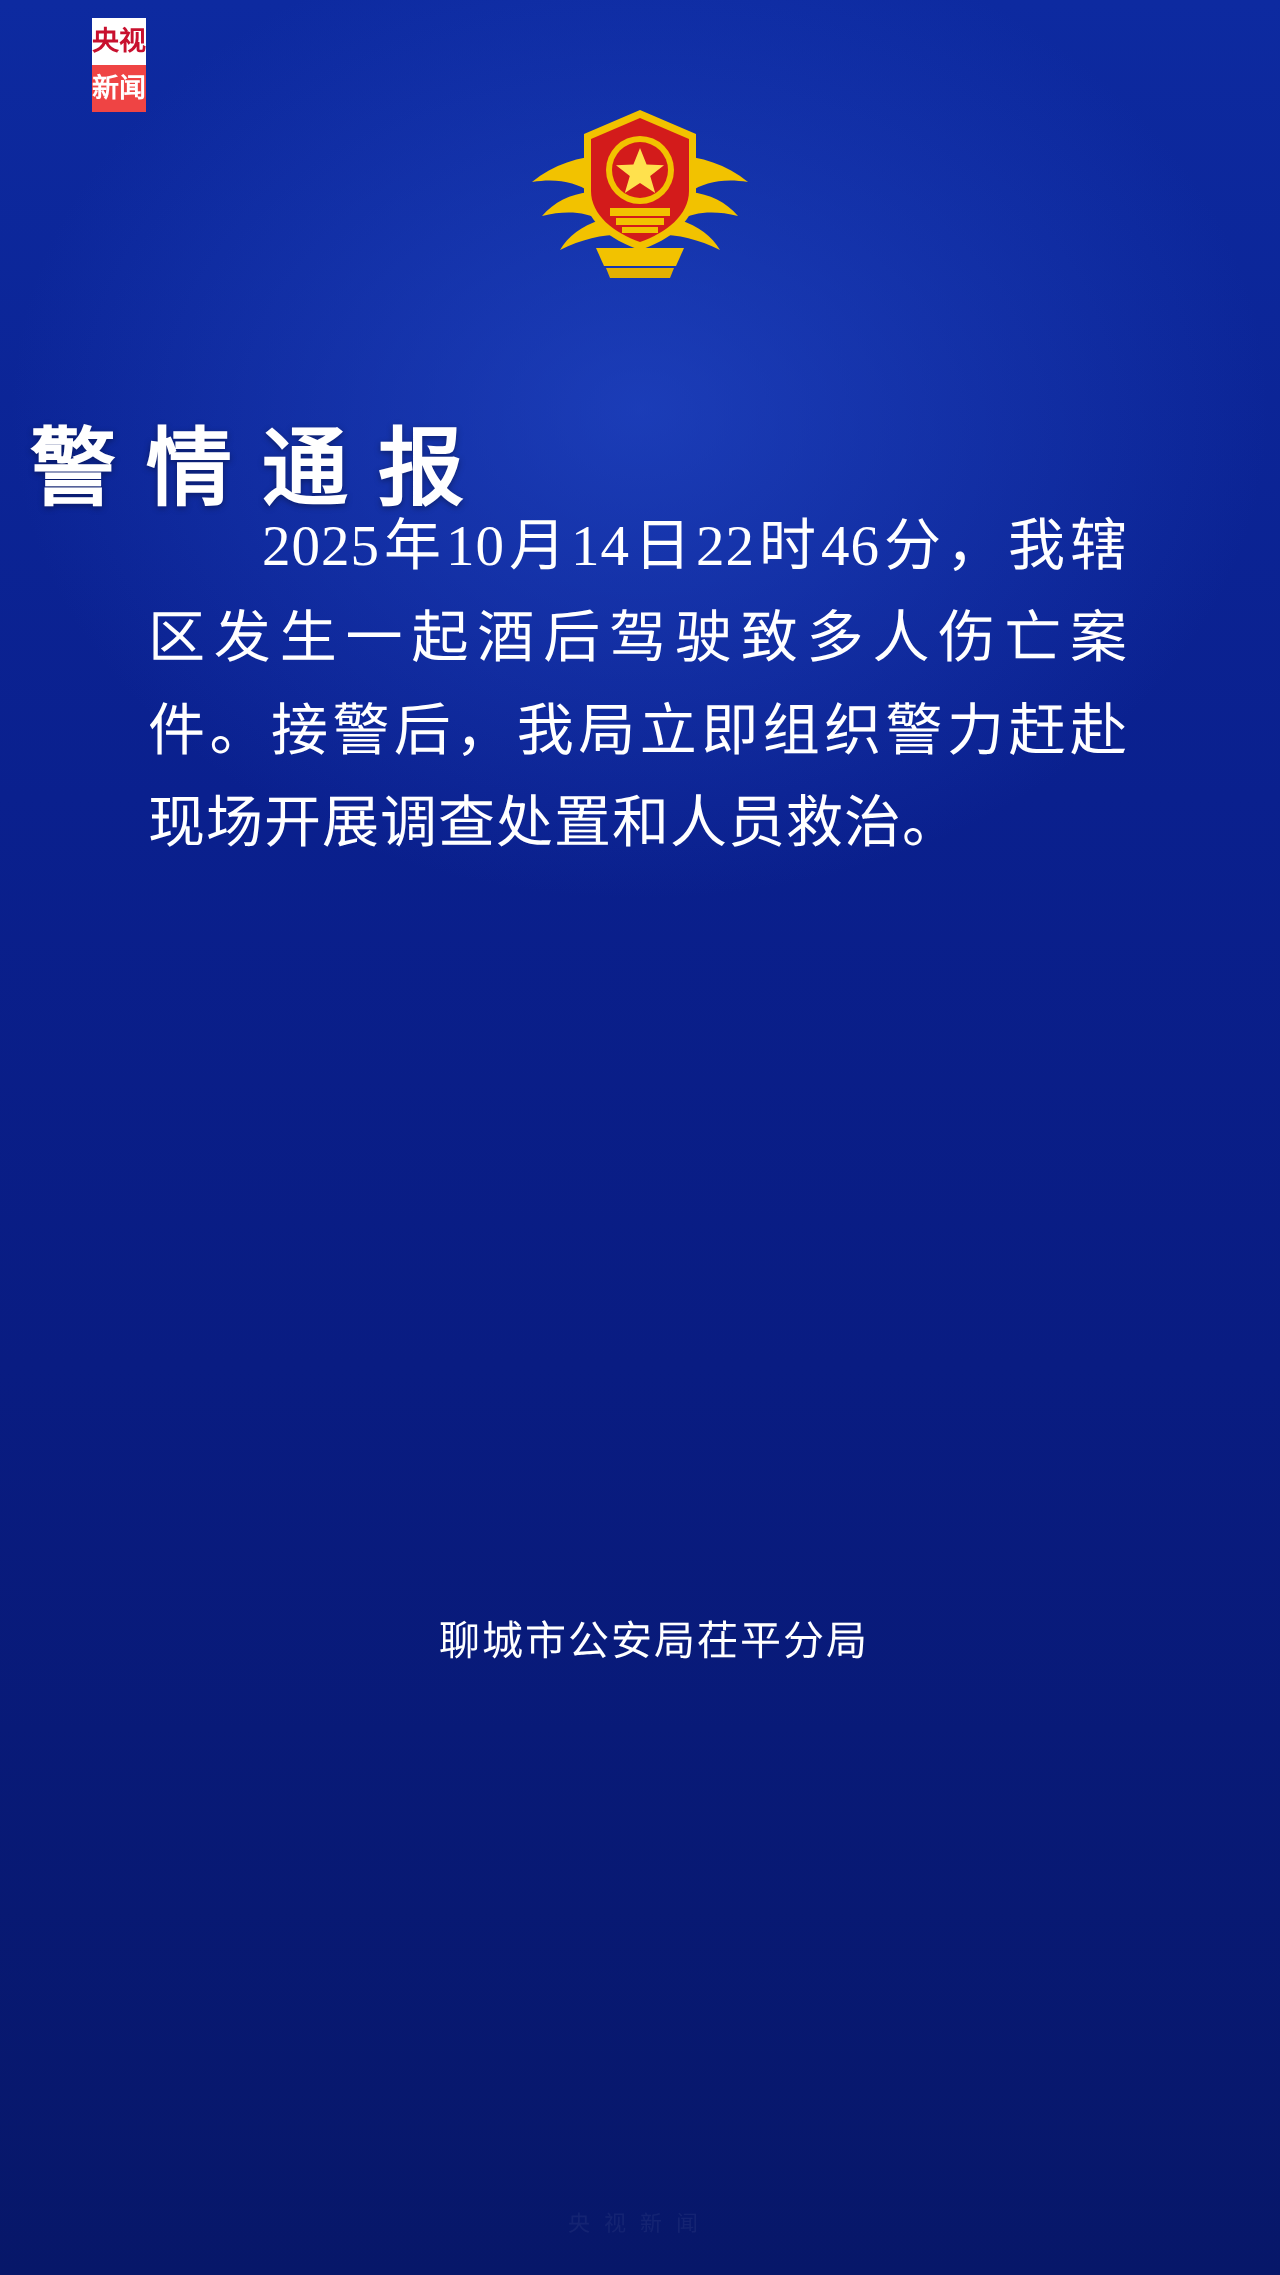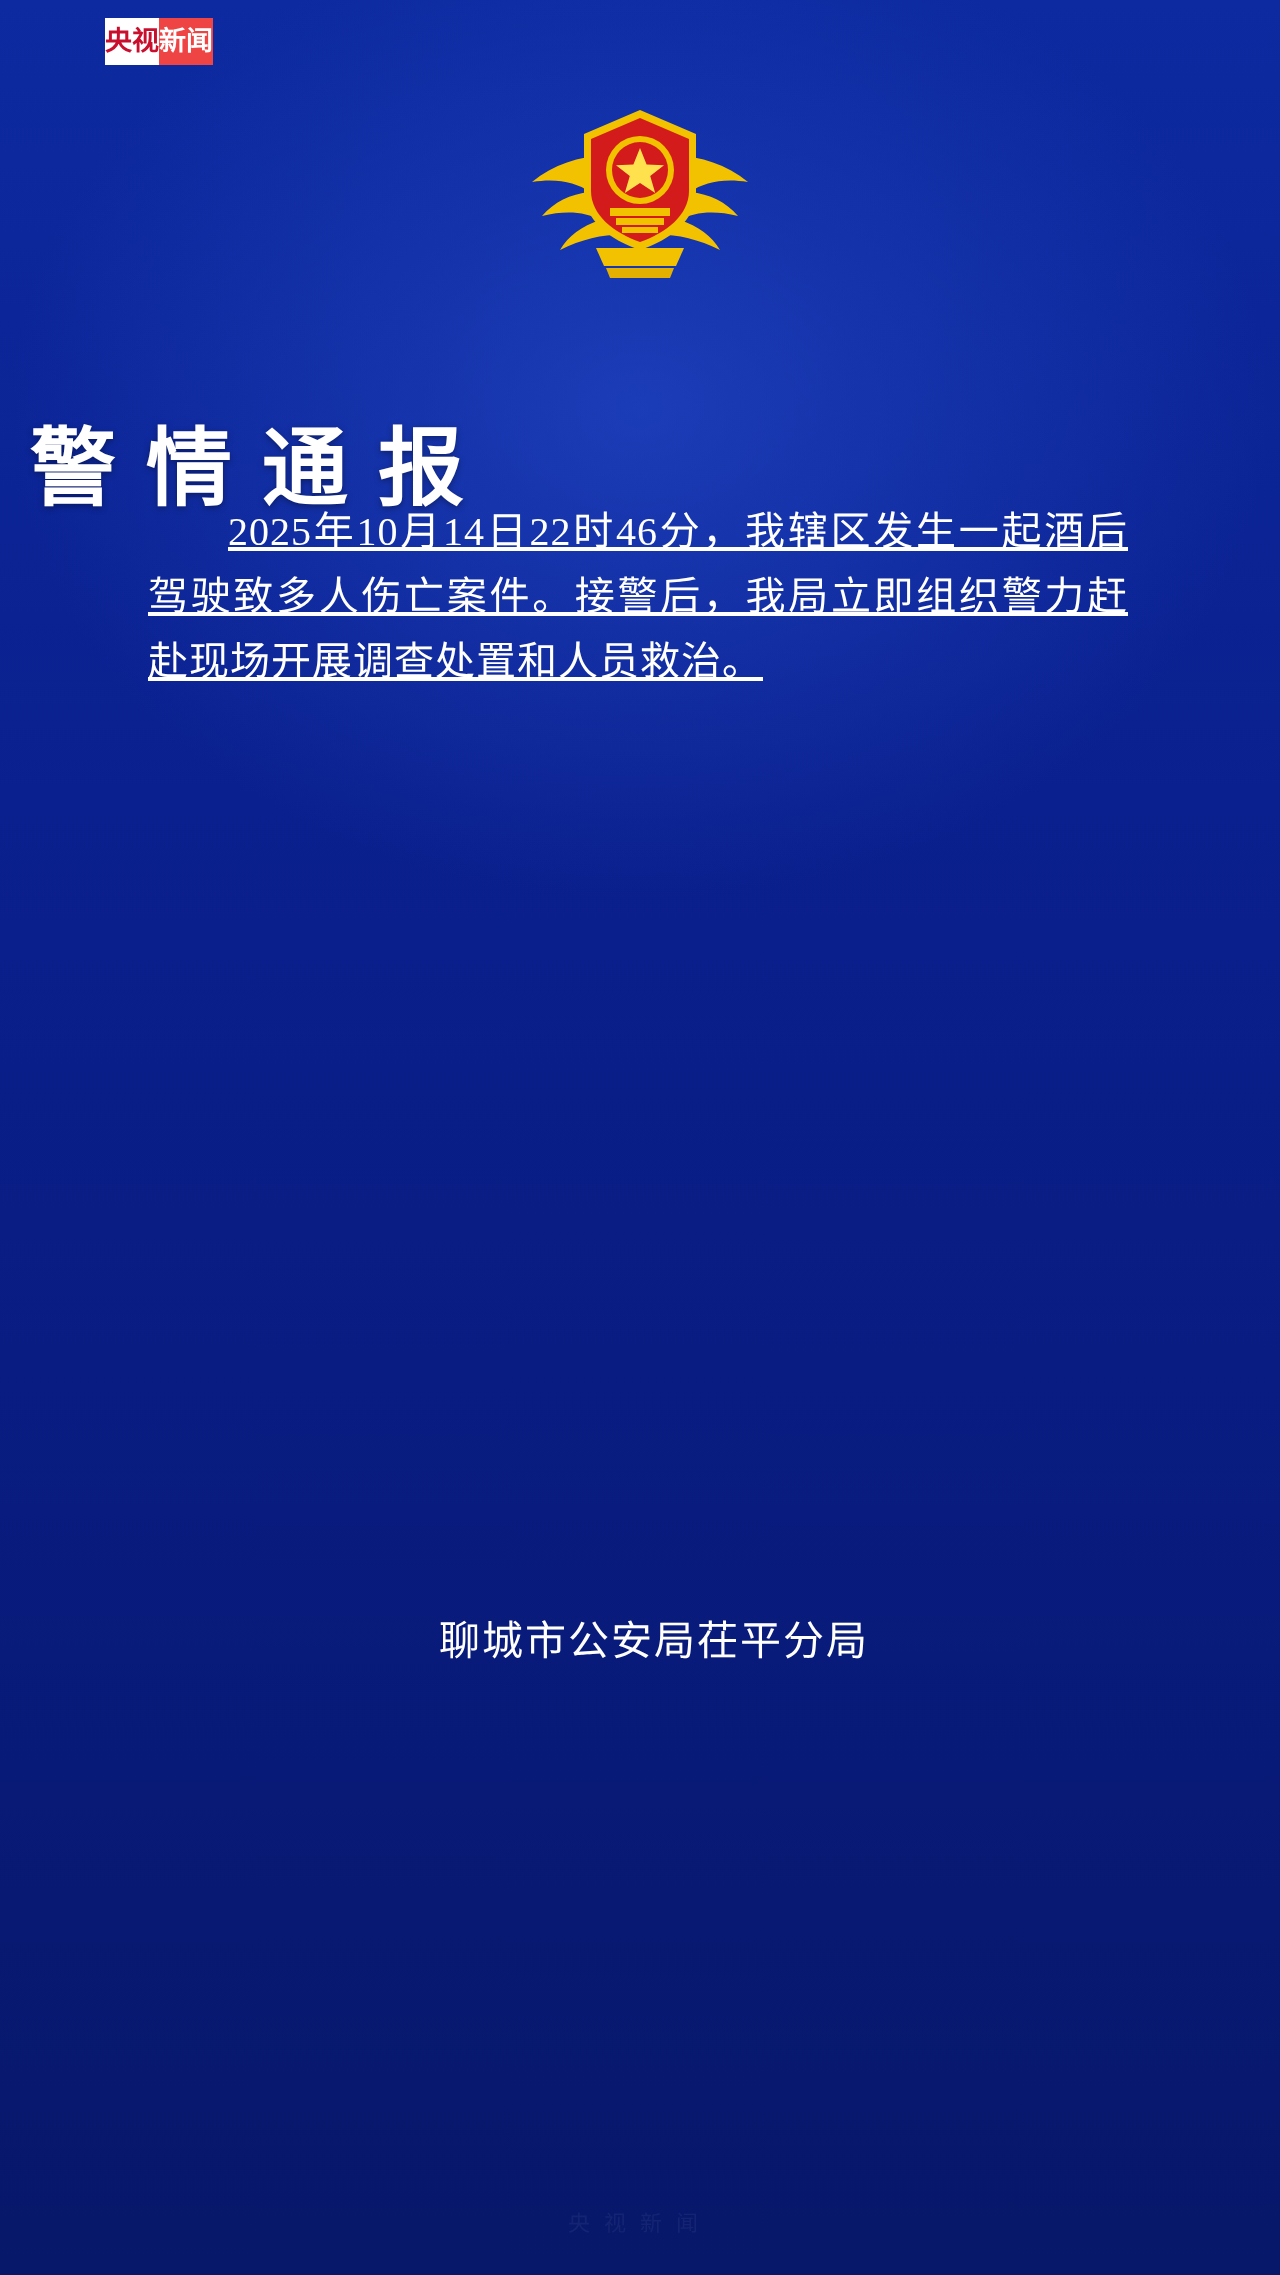--- a/index.html
+++ b/index.html
@@ -15,24 +15,24 @@
     font-family: "Liberation Serif", "DejaVu Serif", serif;
     background:
       radial-gradient(ellipse 900px 700px at 50% 18%, rgba(40,80,210,0.55) 0%, rgba(12,34,150,0.0) 70%),
       linear-gradient(180deg, #0d2aa0 0%, #0a208e 35%, #091c82 60%, #071769 100%);
     color: #ffffff;
   }
 
   
   .logo {
     position: absolute;
-    left: 105px;
+    left: 92px;
     top: 18px;
     display: flex;
-    flex-direction: row;
+    flex-direction: column;
     width: 108px;
   }
   .logo-row {
     display: flex;
     align-items: stretch;
     height: 47px;
   }
   .logo-cell {
     width: 54px;
     height: 47px;
@@ -73,28 +73,27 @@
   }
 
   
   .body-text {
     position: absolute;
     top: 500px;
     left: 148px;
     width: 980px;
   }
   .para {
-    font-size: 40px;
+    font-size: 57px;
     line-height: 1.62;
     text-indent: 2em;
     margin: 0 0 10px 0;
     text-align: justify;
     text-justify: inter-ideograph;
     letter-spacing: 1px;
-    text-decoration: underline;
   }
 
   
   .signature {
     position: absolute;
     top: 1610px;
     left: 0;
     width: 100%;
     text-align: center;
   }

